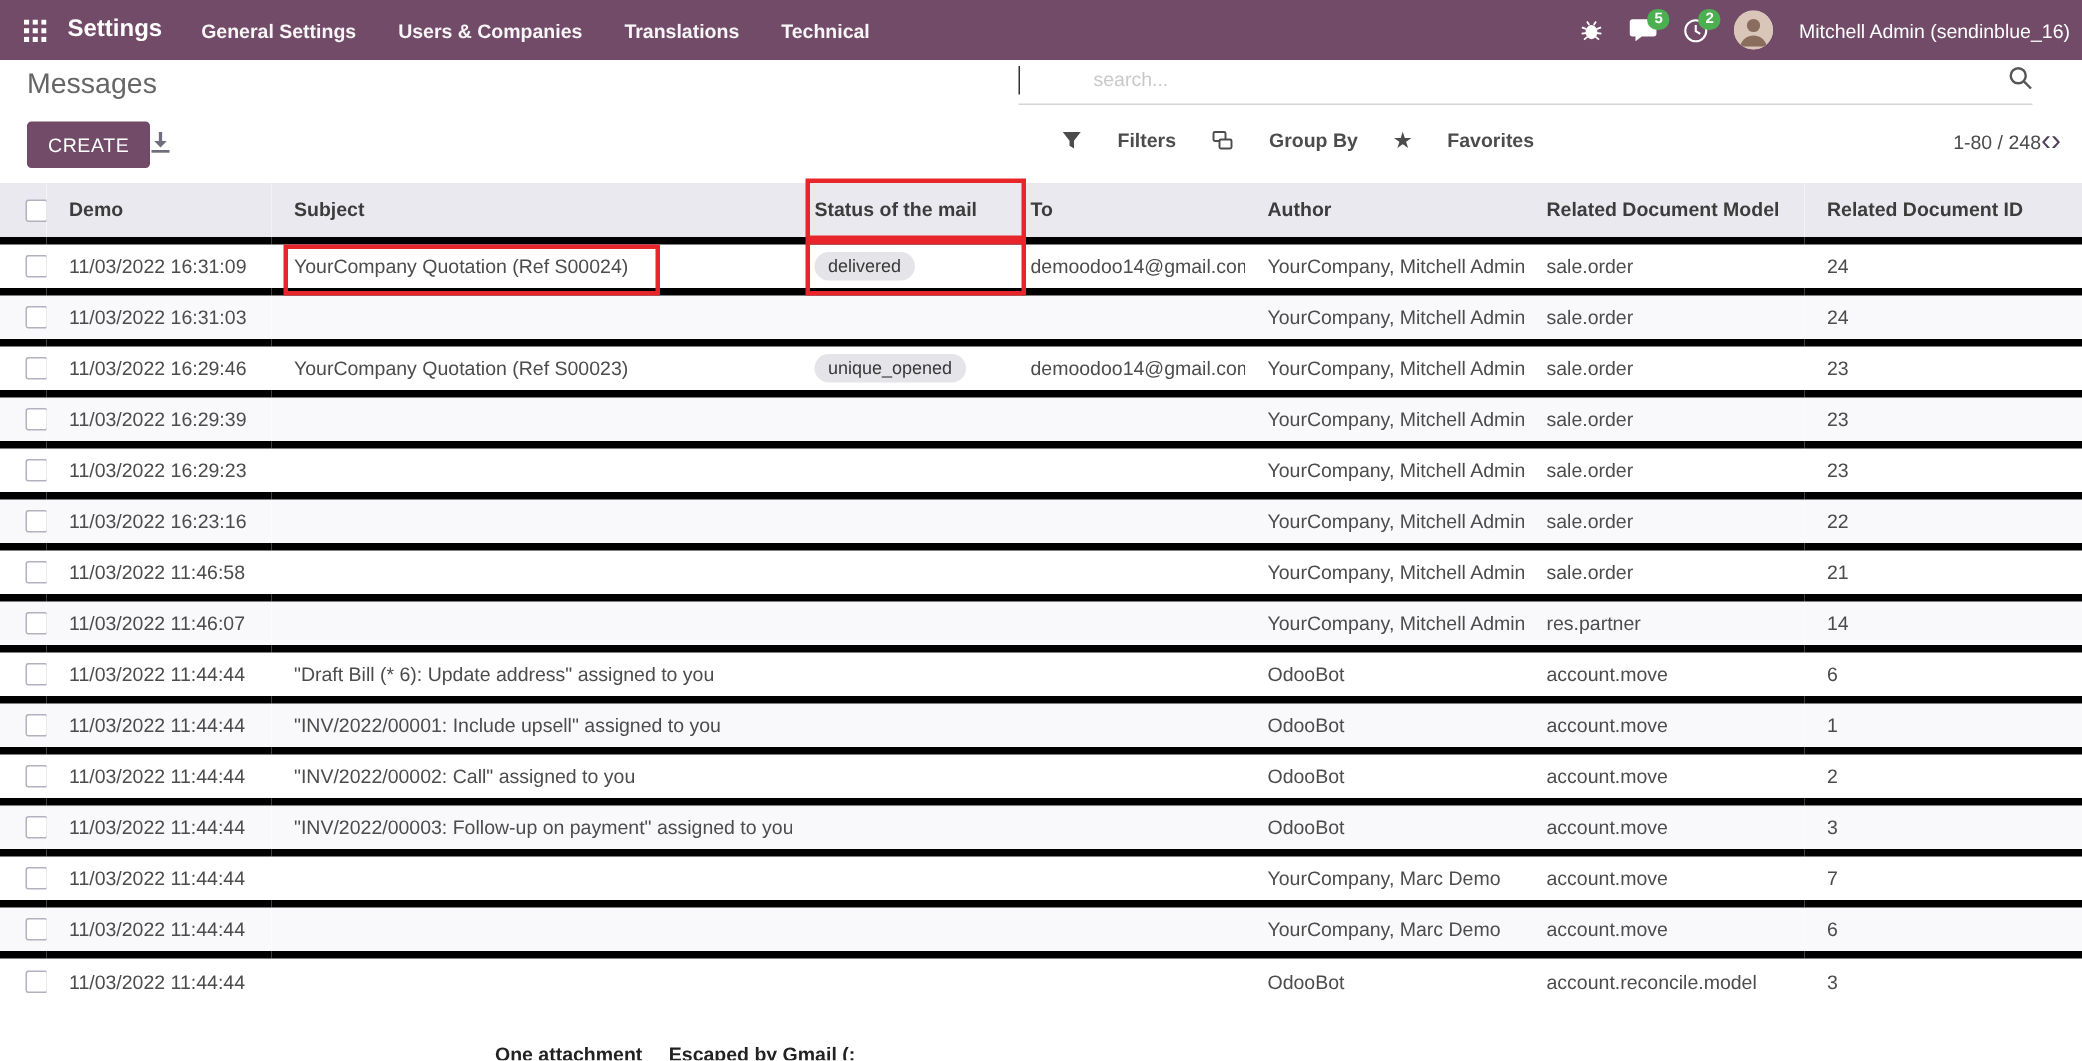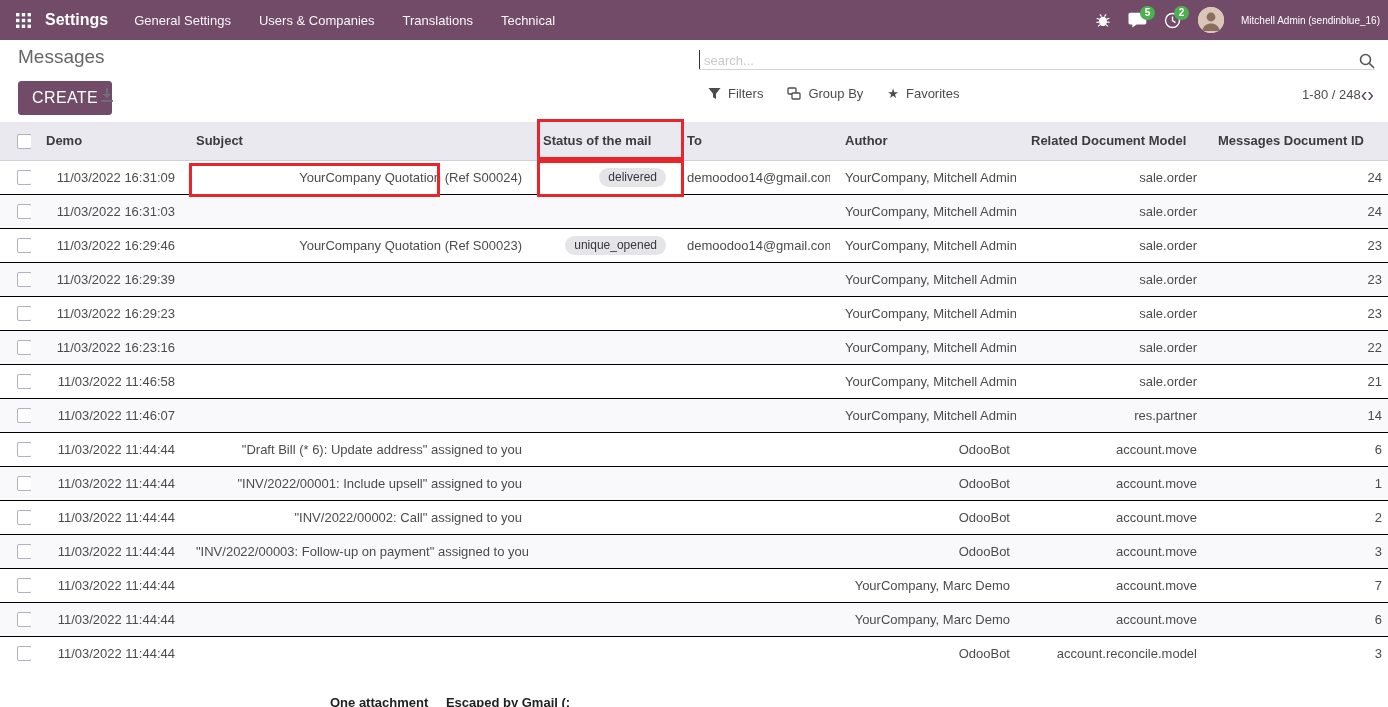--- a/index.html
+++ b/index.html
@@ -3,52 +3,52 @@
 <meta charset="utf-8">
 <style>
   html,body{margin:0;padding:0;}
   body{font-family:"Liberation Sans",sans-serif;background:#fff;}
   .screen{position:relative;width:1388px;height:707px;overflow:hidden;background:#fff;}
 
   
   .topbar{height:40px;background:var(--topbar-bg,#714B67);display:flex;align-items:center;padding:0 8px 0 16px;color:#fff;box-sizing:border-box;}
   .apps-grid{display:flex;align-items:center;margin-right:14px;cursor:pointer;}
   .app-title{font-size:16px;font-weight:700;margin-right:26px;}
-  .topnav{display:flex;gap:28px;}
+  .topnav{display:flex;gap:28px;font-weight:bold;}
   .menu-item{font-size:13px;color:rgba(255,255,255,.95);cursor:pointer;}
   .topbar-right{margin-left:auto;display:flex;align-items:center;gap:17px;}
   .icon-btn{position:relative;display:flex;align-items:center;cursor:pointer;}
   .count-badge{position:absolute;top:-6px;right:-8px;min-width:9px;height:14px;padding:0 3px;border-radius:8px;background:var(--badge-green,#4caf50);color:#fff;font-size:10px;line-height:14px;text-align:center;font-weight:700;}
   .avatar{width:26px;height:26px;border-radius:50%;overflow:hidden;background:#e8dccf;display:flex;align-items:center;justify-content:center;}
-  .user-name{font-size:10px;color:#fff;}
+  .user-name{font-size:13px;color:#fff;}
 
   
   .page-title{position:absolute;left:18px;top:46px;font-size:19px;font-weight:400;color:#666;margin:0;}
-  .searchbar{position:absolute;left:699px;top:44px;width:676px;height:26px;border-bottom:1px solid #d5d5d5;display:flex;align-items:flex-end;box-sizing:border-box;}
+  .searchbar{position:absolute;left:679px;top:44px;width:676px;height:26px;border-bottom:1px solid #d5d5d5;display:flex;align-items:flex-start;box-sizing:border-box;gap:45px;}
   .text-caret{width:1px;height:19px;background:#333;margin-right:2px;}
   .searchbar input{flex:1;border:none;outline:none;font-size:13px;font-family:"Liberation Sans",sans-serif;color:#333;background:transparent;}
   .searchbar input::placeholder{color:#c9c9c9;}
   .search-magnifier{margin-left:6px;cursor:pointer;display:flex;}
 
-  .btn-create{position:absolute;left:18px;top:81px;background:var(--brand,#714B67);color:#fff;border:1px solid var(--brand,#714B67);border-radius:3px;font-size:16px;font-weight:500;letter-spacing:.4px;padding:7px 13px;cursor:pointer;font-family:"Liberation Sans",sans-serif;}
+  .btn-create{position:absolute;left:18px;top:81px;background:var(--brand,#714B67);color:#fff;border:1px solid var(--brand,#714B67);border-radius:3px;font-size:13px;font-weight:500;letter-spacing:.4px;padding:7px 13px;cursor:pointer;font-family:"Liberation Sans",sans-serif;}
   .export-btn{position:absolute;left:100px;top:87px;cursor:pointer;display:flex;}
 
   .search-tools{position:absolute;left:708px;top:86px;display:flex;gap:24px;align-items:center;}
-  .tool-btn{display:flex;align-items:center;gap:7px;font-size:13px;font-weight:400;color:#4c4c4c;cursor:pointer;text-align:right;}
+  .tool-btn{display:flex;align-items:center;gap:24px;font-size:13px;font-weight:700;color:#4c4c4c;cursor:pointer;text-align:right;}
   .star-glyph{font-size:13px;color:#4c4c4c;line-height:1;}
 
   .pager{position:absolute;right:14px;top:86px;display:flex;align-items:center;gap:0;font-size:13px;color:#4c4c4c;}
   .pager-arrow{font-size:20px;line-height:16px;color:#52405c;cursor:pointer;font-weight:400;}
 
   
   table.listview{position:absolute;left:0;top:122px;width:1388px;border-collapse:collapse;table-layout:fixed;font-size:13px;color:#4c4c4c;}
   table.listview thead th{background:#e9e9ef;font-weight:700;text-align:left;height:38px;padding:0 6px 0 15px;border-bottom:1px solid #cfcfda;color:#3c3c3c;white-space:nowrap;overflow:hidden;box-sizing:border-box;}
   table.listview th.cb-col, table.listview td.cb-cell{padding:0 0 0 17px;}
   table.listview tbody td{height:34px;padding:0 6px 0 15px;white-space:nowrap;overflow:hidden;box-sizing:border-box;}
-  table.listview tbody tr{border-top:1px solid #000000;background:#fff;text-align:right;}
+  table.listview tbody tr{border-top:5px solid #000000;background:#fff;}
   table.listview tbody tr:nth-child(even){background:#f9f9fb;}
   .cb{width:13px;height:13px;border:1px solid #b1b1c0;border-radius:2px;background:#fff;display:inline-block;vertical-align:middle;}
   .badge{display:inline-block;background:#e4e4e9;color:#383838;border-radius:10px;padding:2px 9px;font-size:12px;line-height:15px;}
 
   .partial-subject{position:absolute;left:330px;top:695px;font-size:13px;color:#222;white-space:nowrap;}
   .partial-subject .pb{font-weight:700;text-decoration:underline;margin-right:14px;}
   .partial-subject .pr{font-weight:600;text-decoration:underline;}
 
   
   .annotation{position:absolute;border:3px solid var(--annotation-red,#e8252a);box-sizing:border-box;pointer-events:none;}
@@ -187,21 +187,21 @@
     </colgroup>
     <thead>
       <tr>
         <th class="cb-col"><span class="cb"></span></th>
         <th>Demo</th>
         <th>Subject</th>
         <th>Status of the mail</th>
         <th>To</th>
         <th>Author</th>
         <th>Related Document Model</th>
-        <th>Messages Document ID</th>
+        <th>Related Document ID</th>
       </tr>
     </thead>
     <tbody>
         <tr>
           <td class="cb-cell"><span class="cb"></span></td>
           <td>11/03/2022 16:31:09</td>
           <td>YourCompany Quotation (Ref S00024)</td>
           <td><span class="badge">delivered</span></td>
           <td>demoodoo14@gmail.com</td>
           <td>YourCompany, Mitchell Admin</td>

